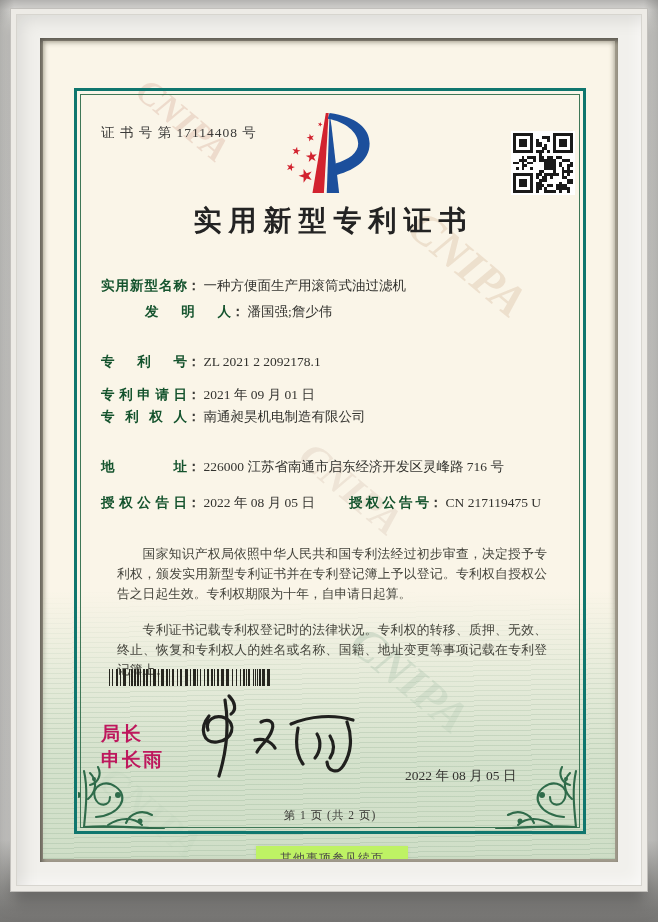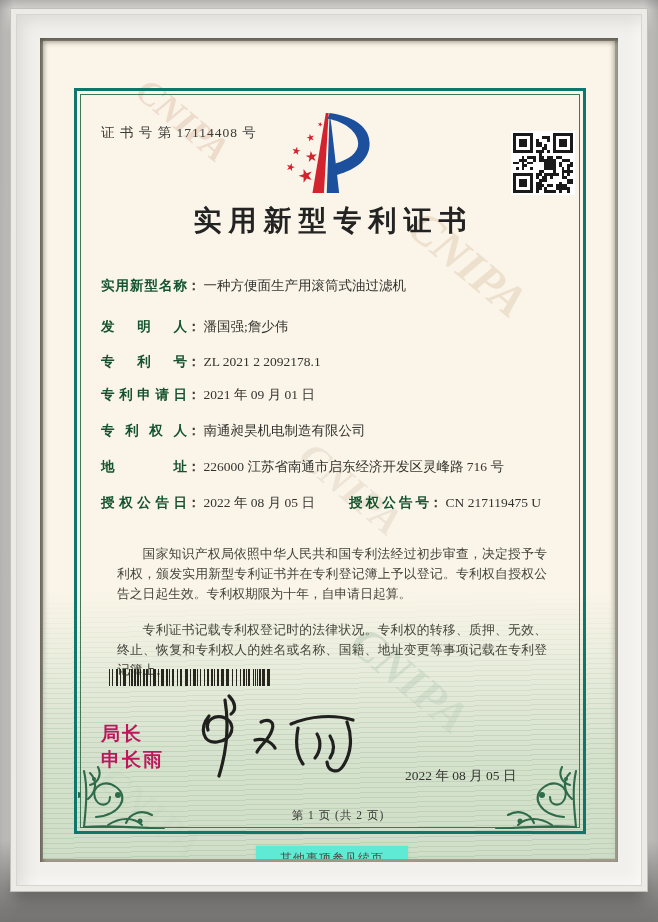--- a/index.html
+++ b/index.html
@@ -44,25 +44,25 @@
   .f-value{margin-left:3px;}
   .col2{position:absolute;left:248px;top:0;}
   .col2 .f-label{width:80px;}
   .paras{position:absolute;left:24px;top:437px;width:462px;font-size:12.8px;line-height:20px;color:#44443c;text-align:justify;}
   .paras p{margin:16px;text-indent:2em;}
   .barcode{position:absolute;left:32px;top:578px;width:162px;height:17px;}
   .barcode svg{width:100%;height:100%;display:block;}
   .signature{position:absolute;left:118px;top:602px;width:178px;height:86px;}
   .director{position:absolute;left:24px;top:630px;font-size:19px;font-weight:700;color:#be185d;letter-spacing:2px;line-height:26px;}
   .issue-date{position:absolute;left:328px;top:676px;font-size:13.5px;color:#33332f;}
-  .page-info{position:absolute;left:8px;width:100%;top:717px;text-align:center;font-size:11.5px;color:#3a3a36;letter-spacing:1px;}
+  .page-info{position:absolute;left:0;width:100%;top:717px;text-align:center;font-size:11.5px;color:#3a3a36;letter-spacing:1px;}
   .corner{position:absolute;width:92px;height:92px;top:646px;}
   .corner.bl{left:1px;}
   .corner.br{left:413px;transform:scaleX(-1);}
-  .note-box{position:absolute;left:213px;top:805px;width:152px;height:25px;background:#5eead4;
+  .note-box{position:absolute;left:213px;top:805px;width:152px;height:25px;background:#bef264;
     box-shadow:0 0 3px rgba(0,0,0,.08);display:flex;align-items:center;justify-content:center;
     font-size:12px;color:#4c4c46;letter-spacing:1px;}
   .star{fill:#d2232f;}
 </style>
 </head>
 <body>
 
 <div class="photo">
   <div class="frame">
     <div class="rebate"></div>
@@ -325,30 +325,30 @@
                 <rect x="16" y="20" width="1" height="1" fill="#1a1a1a"></rect>
                 <rect x="19" y="20" width="1" height="1" fill="#1a1a1a"></rect>
               </svg>
           </div>
 
           <div class="title">实用新型专利证书</div>
 
           <div class="frow" style="top:186px;">
             <span class="f-label">实用新型名称</span><span class="f-colon">：</span><span class="f-value">一种方便面生产用滚筒式油过滤机</span>
           </div>
-          <div class="frow" style="top:227px;">
+          <div class="frow" style="top:212px;margin-left:44px;">
             <span class="f-label">发明人</span><span class="f-colon">：</span><span class="f-value">潘国强;詹少伟</span>
           </div>
           <div class="frow" style="top:262px;">
             <span class="f-label">专利号</span><span class="f-colon">：</span><span class="f-value">ZL 2021 2 2092178.1</span>
           </div>
           <div class="frow" style="top:295px;">
             <span class="f-label">专利申请日</span><span class="f-colon">：</span><span class="f-value">2021 年 09 月 01 日</span>
           </div>
-          <div class="frow" style="top:331px;">
+          <div class="frow" style="top:317px;">
             <span class="f-label">专利权人</span><span class="f-colon">：</span><span class="f-value">南通昶昊机电制造有限公司</span>
           </div>
           <div class="frow" style="top:367px;">
             <span class="f-label">地址</span><span class="f-colon">：</span><span class="f-value">226000 江苏省南通市启东经济开发区灵峰路 716 号</span>
           </div>
           <div class="frow" style="top:403px;">
             <span class="f-label">授权公告日</span><span class="f-colon">：</span><span class="f-value">2022 年 08 月 05 日</span>
             <span class="col2"><span class="f-label">授权公告号</span><span class="f-colon">：</span><span class="f-value">CN 217119475 U</span></span>
           </div>
 

